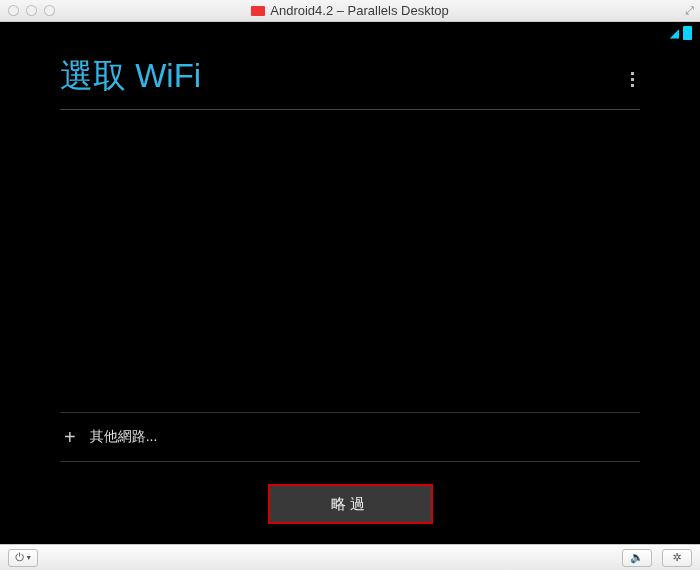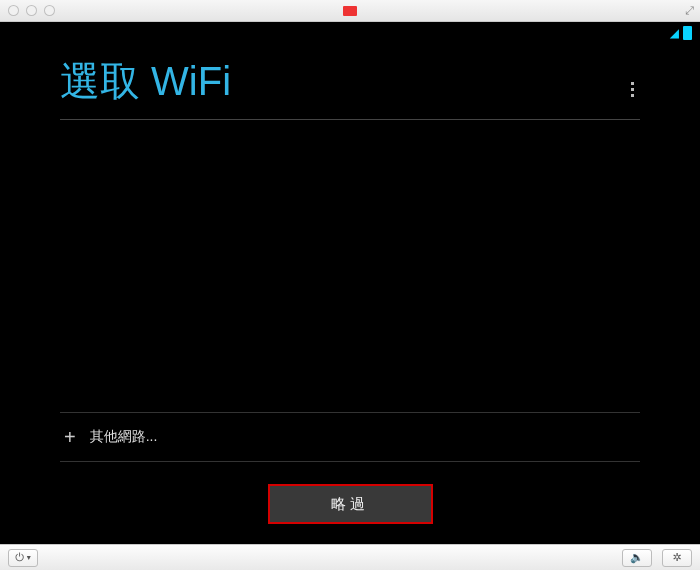--- a/index.html
+++ b/index.html
@@ -51,21 +51,21 @@
       padding: 10px 60px 20px 60px;
       display:flex; flex-direction:column;
       color:#fff;
     }
     .wifi-title-row {
       display:flex; justify-content:space-between; align-items:flex-end;
       padding-bottom: 10px;
       border-bottom: 1px solid #444;
     }
     .wifi-title {
-      font-size: 40px;
+      font-size: 33px;
       color: #33b5e5;
       font-weight: 300;
     }
     .wifi-title .bold { font-weight: 400; }
     .overflow-dots { display:flex; flex-direction:column; gap:3px; padding:6px; margin-bottom:6px; }
     .overflow-dot { width:3px; height:3px; background:#bbb; }
     .wifi-list { flex:1; }
     .wifi-divider { height:1px; background:#333; }
     .other-network {
       display:flex; align-items:center; gap:14px;
@@ -105,20 +105,21 @@
 <body>
 
 <div class="mac-titlebar">
   <div class="traffic-lights">
     <div class="traffic-light"></div>
     <div class="traffic-light"></div>
     <div class="traffic-light"></div>
   </div>
   <div class="mac-title">
     <span class="app-icon"></span>
+    <span>Android4.2 – Parallels Desktop</span>
   </div>
   <div class="title-corner">
     <span class="corner-glyph">⤢</span>
   </div>
 </div>
 
 <div class="android-frame">
   <div class="android-status">
     <span class="signal-glyph">◢</span>
     <div class="battery-icon"></div>

